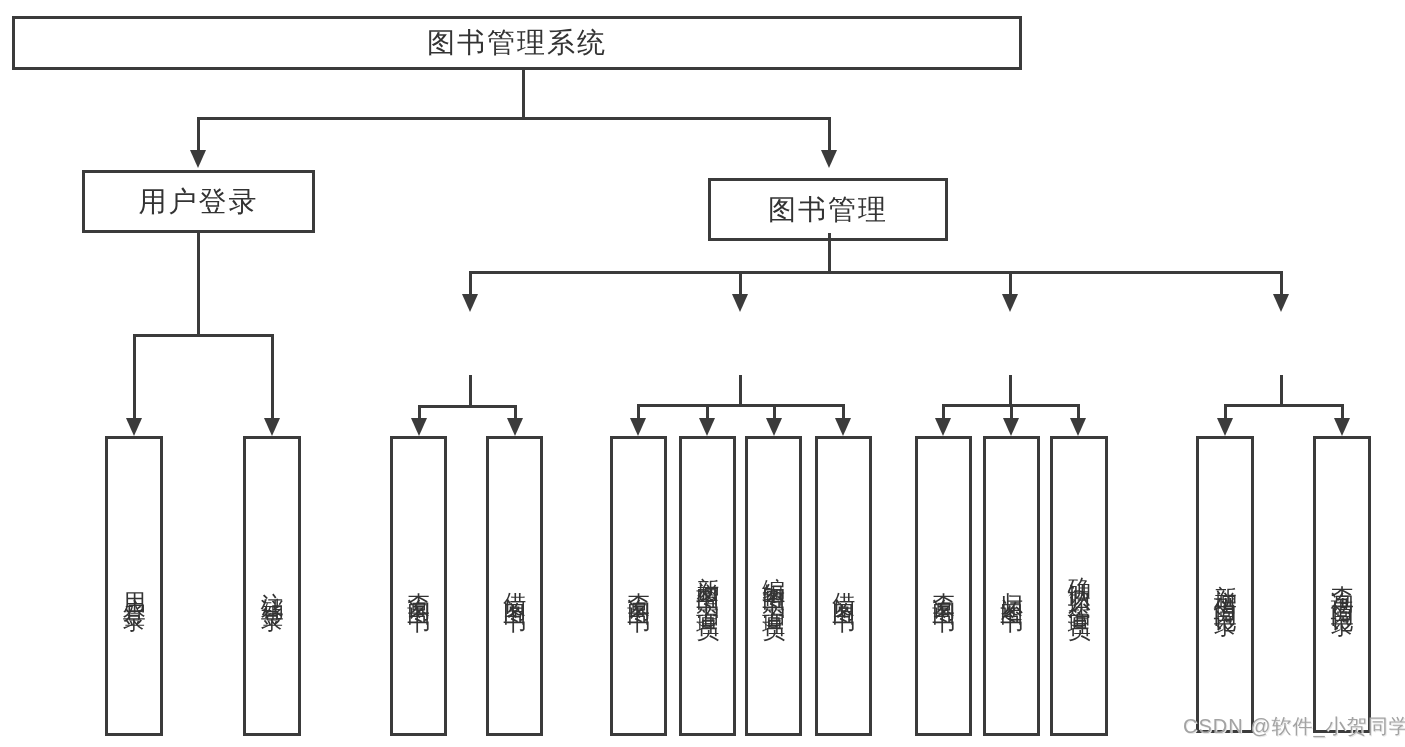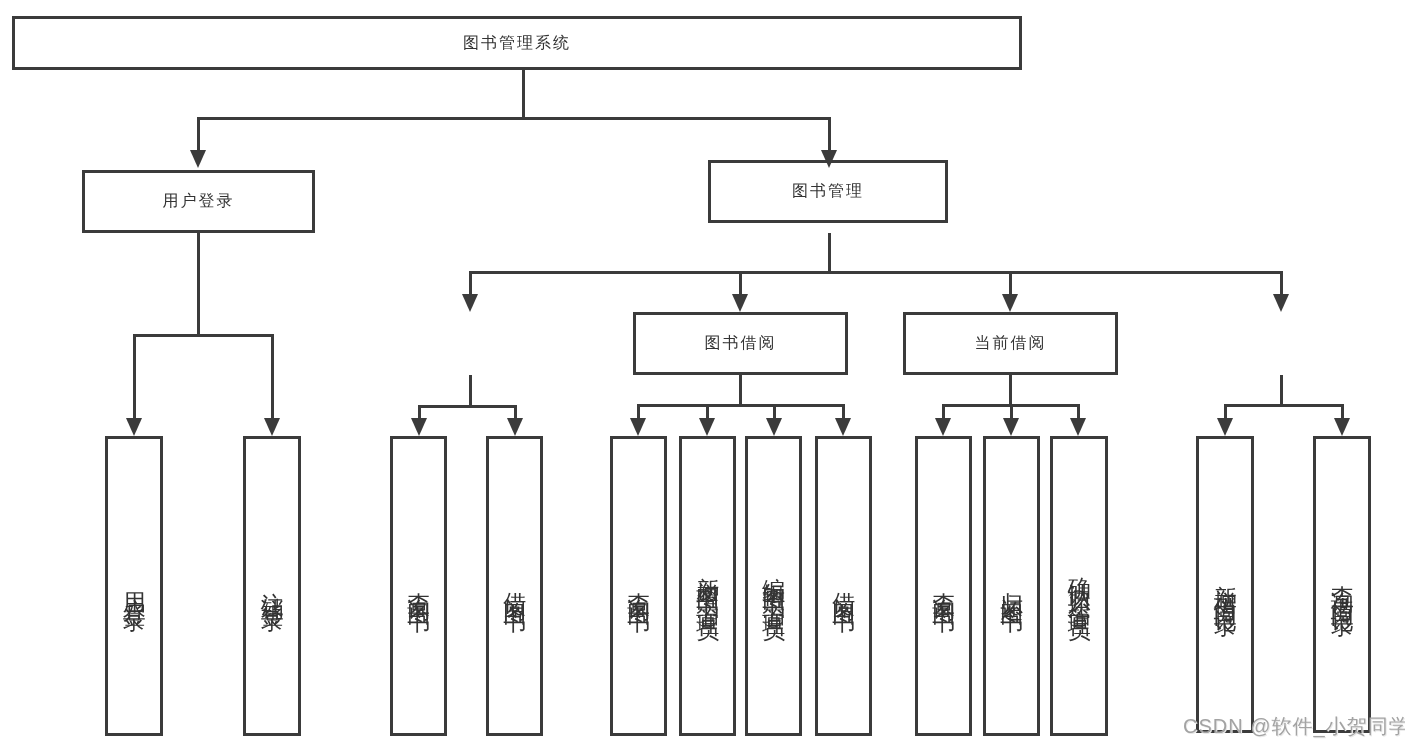--- a/index.html
+++ b/index.html
@@ -13,21 +13,21 @@
     overflow: hidden;
     color: #333333;
   }
   .node {
     position: absolute;
     background: #ffffff;
     border: 3px solid #3b3b3b;
     display: flex;
     align-items: center;
     justify-content: center;
-    font-size: 16px;
+    font-size: 28px;
     letter-spacing: 2px;
     color: #333333;
     text-align: center;
     white-space: nowrap;
   }
   .node.vertical {
     writing-mode: vertical-rl;
     text-orientation: mixed;
     font-size: 23px;
     letter-spacing: 6px;
@@ -57,26 +57,24 @@
 </style>
 </head>
 <body>
 
 <div class="canvas">
 
   <div class="node" style="left:12px; top:16px; width:1010px; height:54px;">图书管理系统</div>
 
   <div class="node" style="left:82px; top:170px; width:233px; height:63px;">用户登录</div>
 
-  <div class="node" style="left:708px; top:160px; width:240px; height:63px;">图书管理</div>
+  <div class="node" style="left:708px; top:178px; width:240px; height:63px;">图书管理</div>
 
 
-  <div class="node" style="left:633px; top:312px; width:215px; height:63px;">图书借阅</div>
 
-  <div class="node" style="left:903px; top:312px; width:215px; height:63px;">当前借阅</div>
 
 
   <div class="node vertical" style="left:105px; top:436px; width:58px; height:300px;">用户登录</div>
 
   <div class="node vertical" style="left:243px; top:436px; width:58px; height:300px;">注销登录</div>
 
   <div class="node vertical" style="left:390px; top:436px; width:57px; height:300px;">查询图书</div>
 
   <div class="node vertical" style="left:486px; top:436px; width:57px; height:300px;">借阅图书</div>
 

